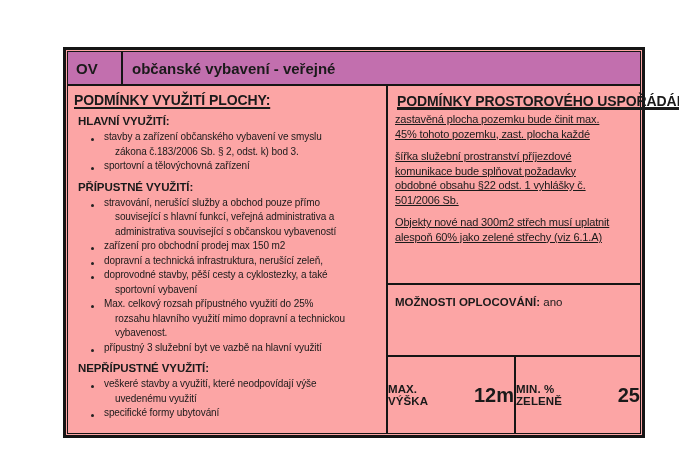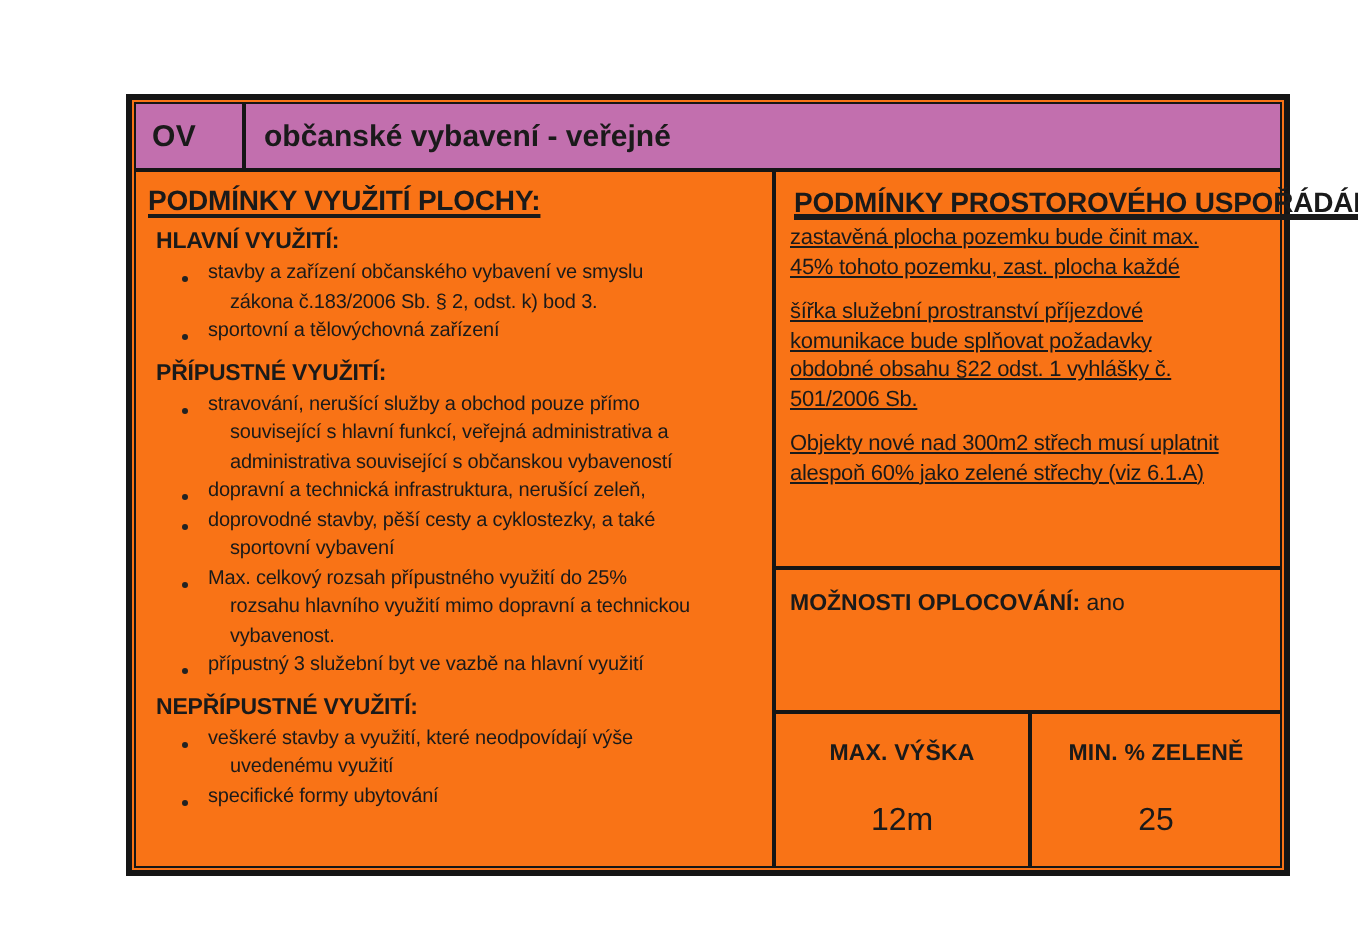--- a/index.html
+++ b/index.html
@@ -3,46 +3,46 @@
 <meta charset="utf-8">
 <style>
   html,body { margin:0; padding:0; }
   body {
     width:679px; height:468px; background:#ffffff;
     font-family:"Liberation Sans", sans-serif; color:#1a1a1a;
     position:relative; overflow:hidden;
   }
   .frame {
     position:absolute; left:63px; top:47px; width:582px; height:391px;
-    border:3px solid #151515; padding:1px; box-sizing:border-box; background:#f97316;
+    border:3px solid #151515; padding:1px; box-sizing:border-box; background:#fca5a5;
   }
   .tbl {
     width:100%; height:100%; border:1px solid #151515; box-sizing:border-box;
     display:flex; flex-direction:column;
   }
   
   .hdr-row { display:flex; height:32px; flex:0 0 32px; border-bottom:2px solid #151515; background:var(--pink,#c26fae); }
   .hdr-ov {
     width:45px; flex:0 0 45px; border-right:2px solid #151515;
     display:flex; align-items:center; padding-left:8px; box-sizing:content-box;
     font-weight:bold; font-size:15px; letter-spacing:.2px;
   }
   .hdr-title { flex:1; display:flex; align-items:center; padding-left:9px; font-weight:bold; font-size:15px; }
   
   .body-row { flex:1; display:flex; min-height:0; }
   .left-cell { width:320px; flex:0 0 320px; border-right:2px solid #151515; box-sizing:border-box; padding:2px 4px 2px 4px; }
   .right-col { flex:1; display:flex; flex-direction:column; min-width:0; }
   .r1 { height:199px; flex:0 0 199px; border-bottom:2px solid #151515; box-sizing:border-box; padding:3px 5px 0 7px;text-decoration:underline; }
   .r2 { height:72px; flex:0 0 72px; border-bottom:2px solid #151515; box-sizing:border-box; padding:11px 5px 0 7px; font-size:11.5px; }
   .r3 { flex:1; display:flex; min-height:0; }
-  .cell-metric { display:flex; flex-direction:column; align-items:center; justify-content:center; gap:19px; }
+  .cell-metric { display:flex; flex-direction:row; align-items:center; justify-content:center; gap:19px; }
   .cell-max { width:128px; flex:0 0 128px; border-right:2px solid #151515; box-sizing:border-box; }
   .cell-green { flex:1; }
   .metric-label { font-weight:bold; font-size:11.5px; letter-spacing:.1px; }
-  .metric-value { font-weight:normal; font-size:16px; }
+  .metric-value { font-weight:bold; font-size:20px; }
   
   .main-h {
     font-weight:bold; font-size:14px; margin:4px 0 3px 2px; letter-spacing:-0.1px;
     text-decoration:underline; text-decoration-thickness:1.5px; text-underline-offset:2px;
     white-space:nowrap;
   }
   .sec-h { font-weight:bold; font-size:11.5px; margin:7px 0 3px 6px; letter-spacing:-0.1px; }
   
   .li { display:flex; font-size:10px; line-height:14.5px; letter-spacing:-0.1px; }
   .li .dot { flex:0 0 3px; width:3px; height:3px; background:#222; border-radius:50%; margin:8px 0 0 19px; }
@@ -85,20 +85,26 @@
             </div>
         </div>
 
         <div class="sec-h">PŘÍPUSTNÉ VYUŽITÍ:</div>
         <div class="li">
           <div class="dot"></div>
           <div class="txt">
               <div>stravování, nerušící služby a obchod pouze přímo</div>
               <div>související s hlavní funkcí, veřejná administrativa a</div>
               <div>administrativa související s občanskou vybaveností</div>
+            </div>
+        </div>
+        <div class="li">
+          <div class="dot"></div>
+          <div class="txt">
+              <div>zařízení pro obchodní prodej max 150 m2</div>
             </div>
         </div>
         <div class="li">
           <div class="dot"></div>
           <div class="txt">
               <div>dopravní a technická infrastruktura, nerušící zeleň,</div>
             </div>
         </div>
         <div class="li">
           <div class="dot"></div>

